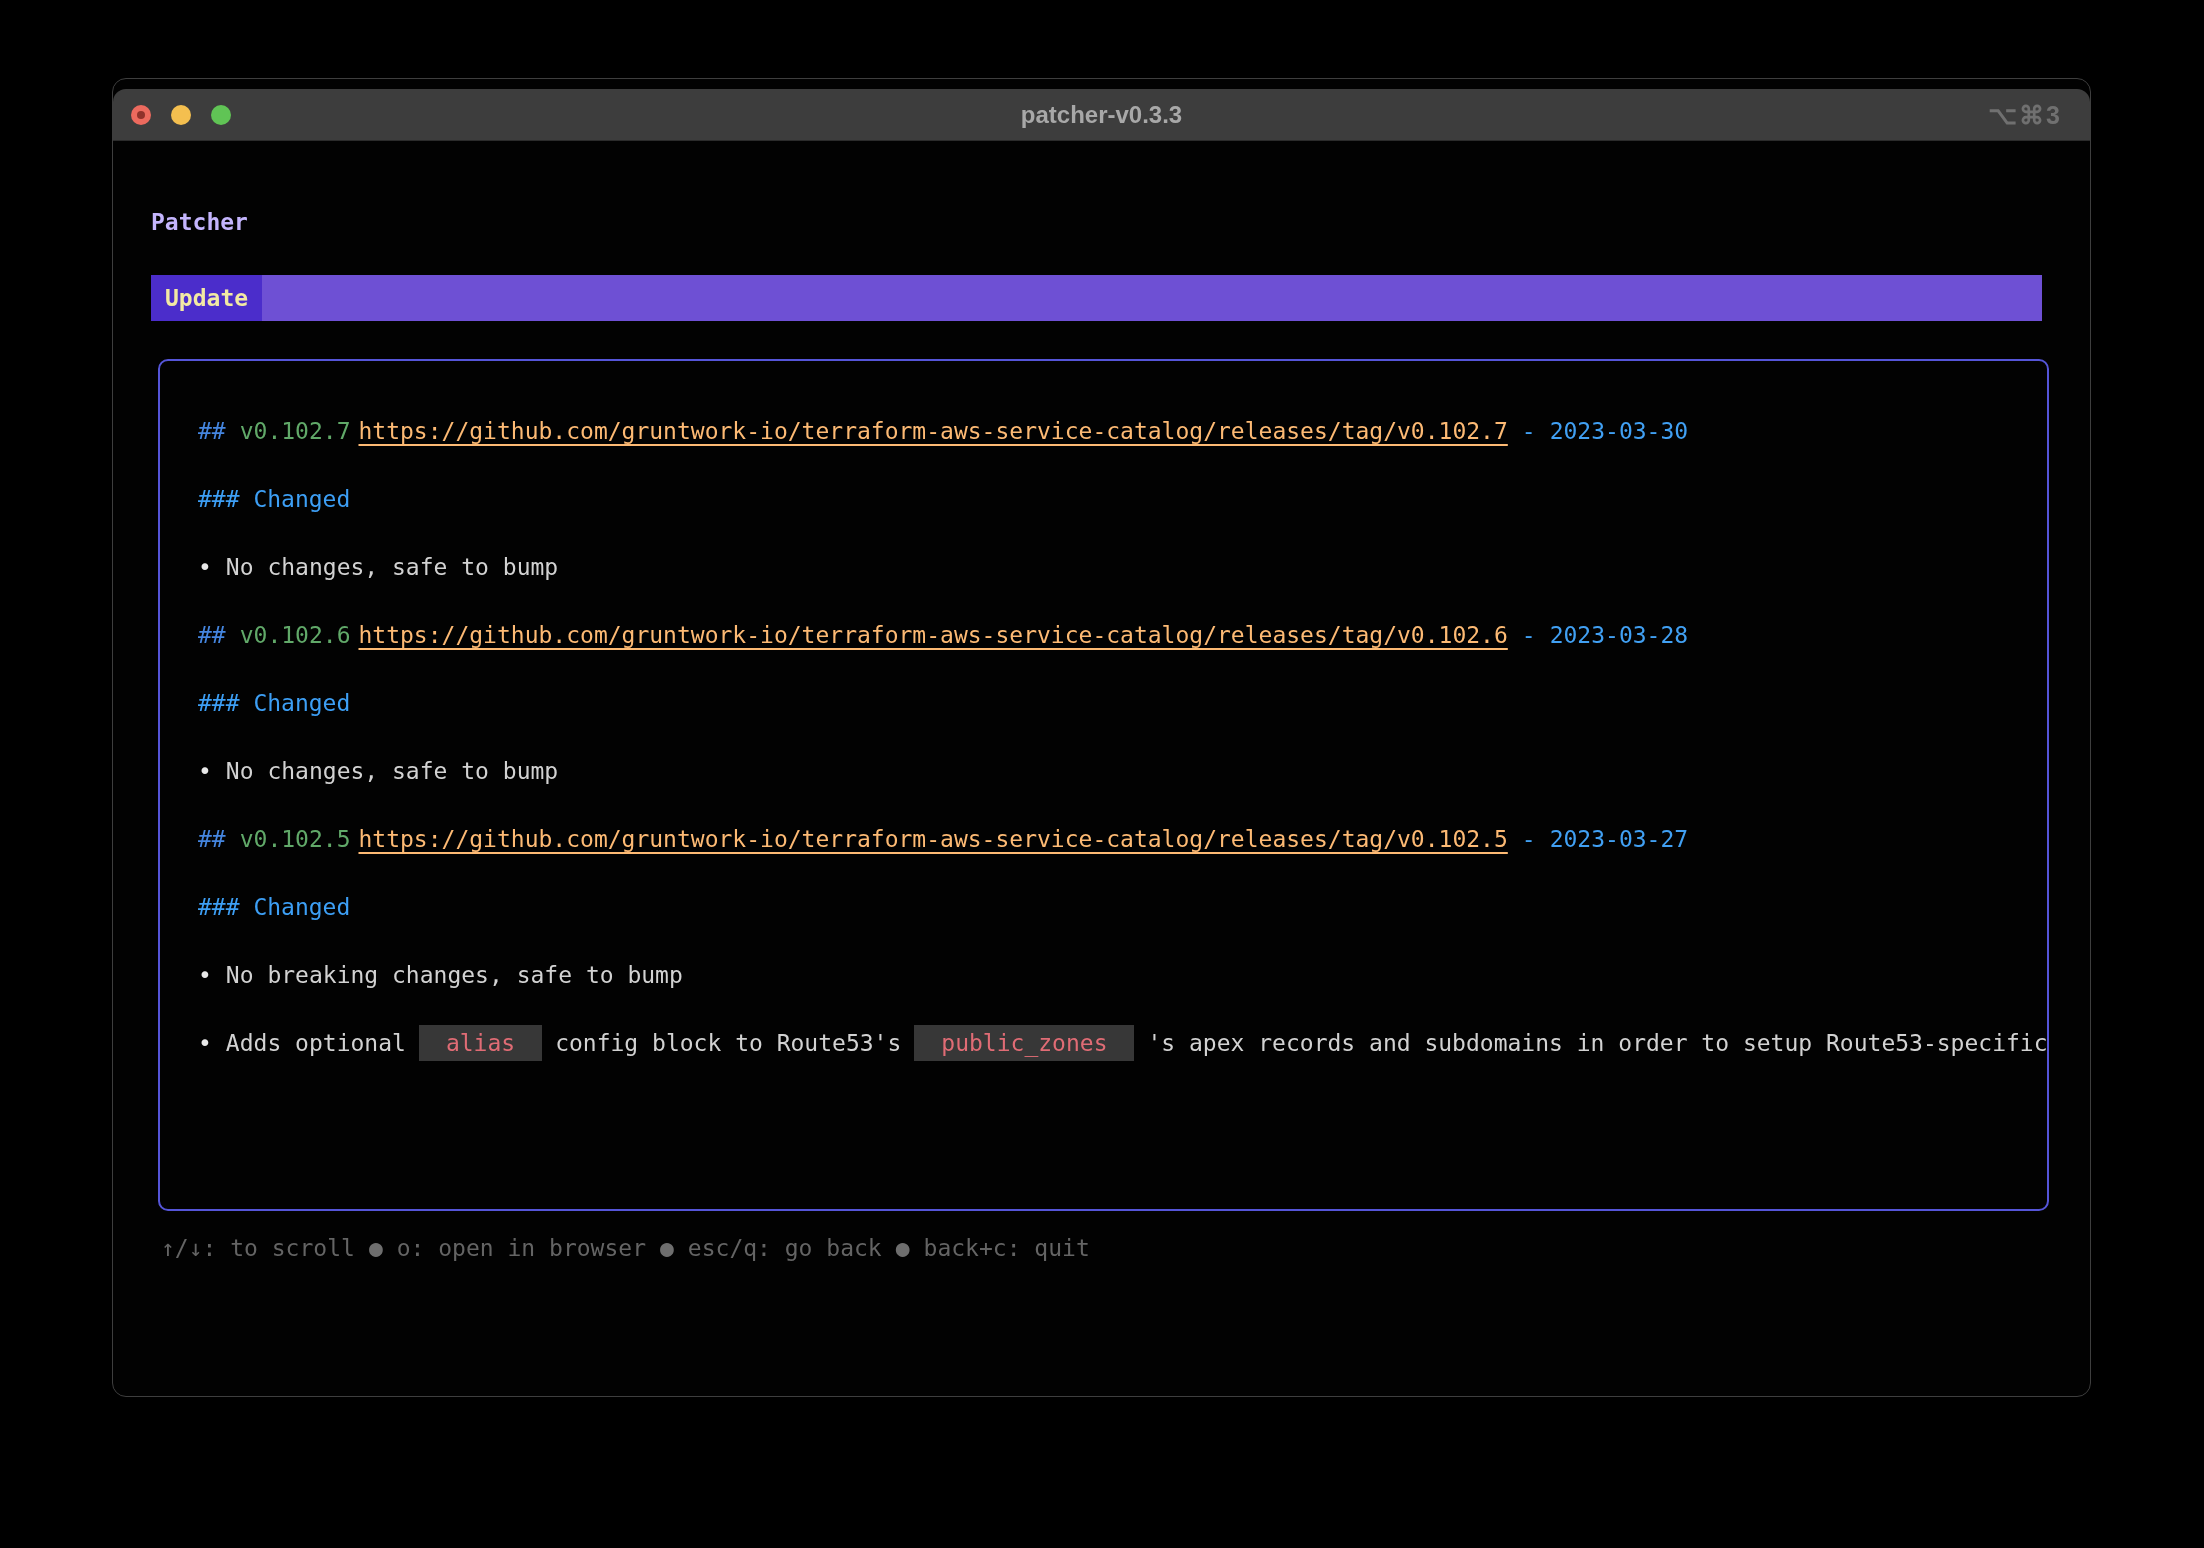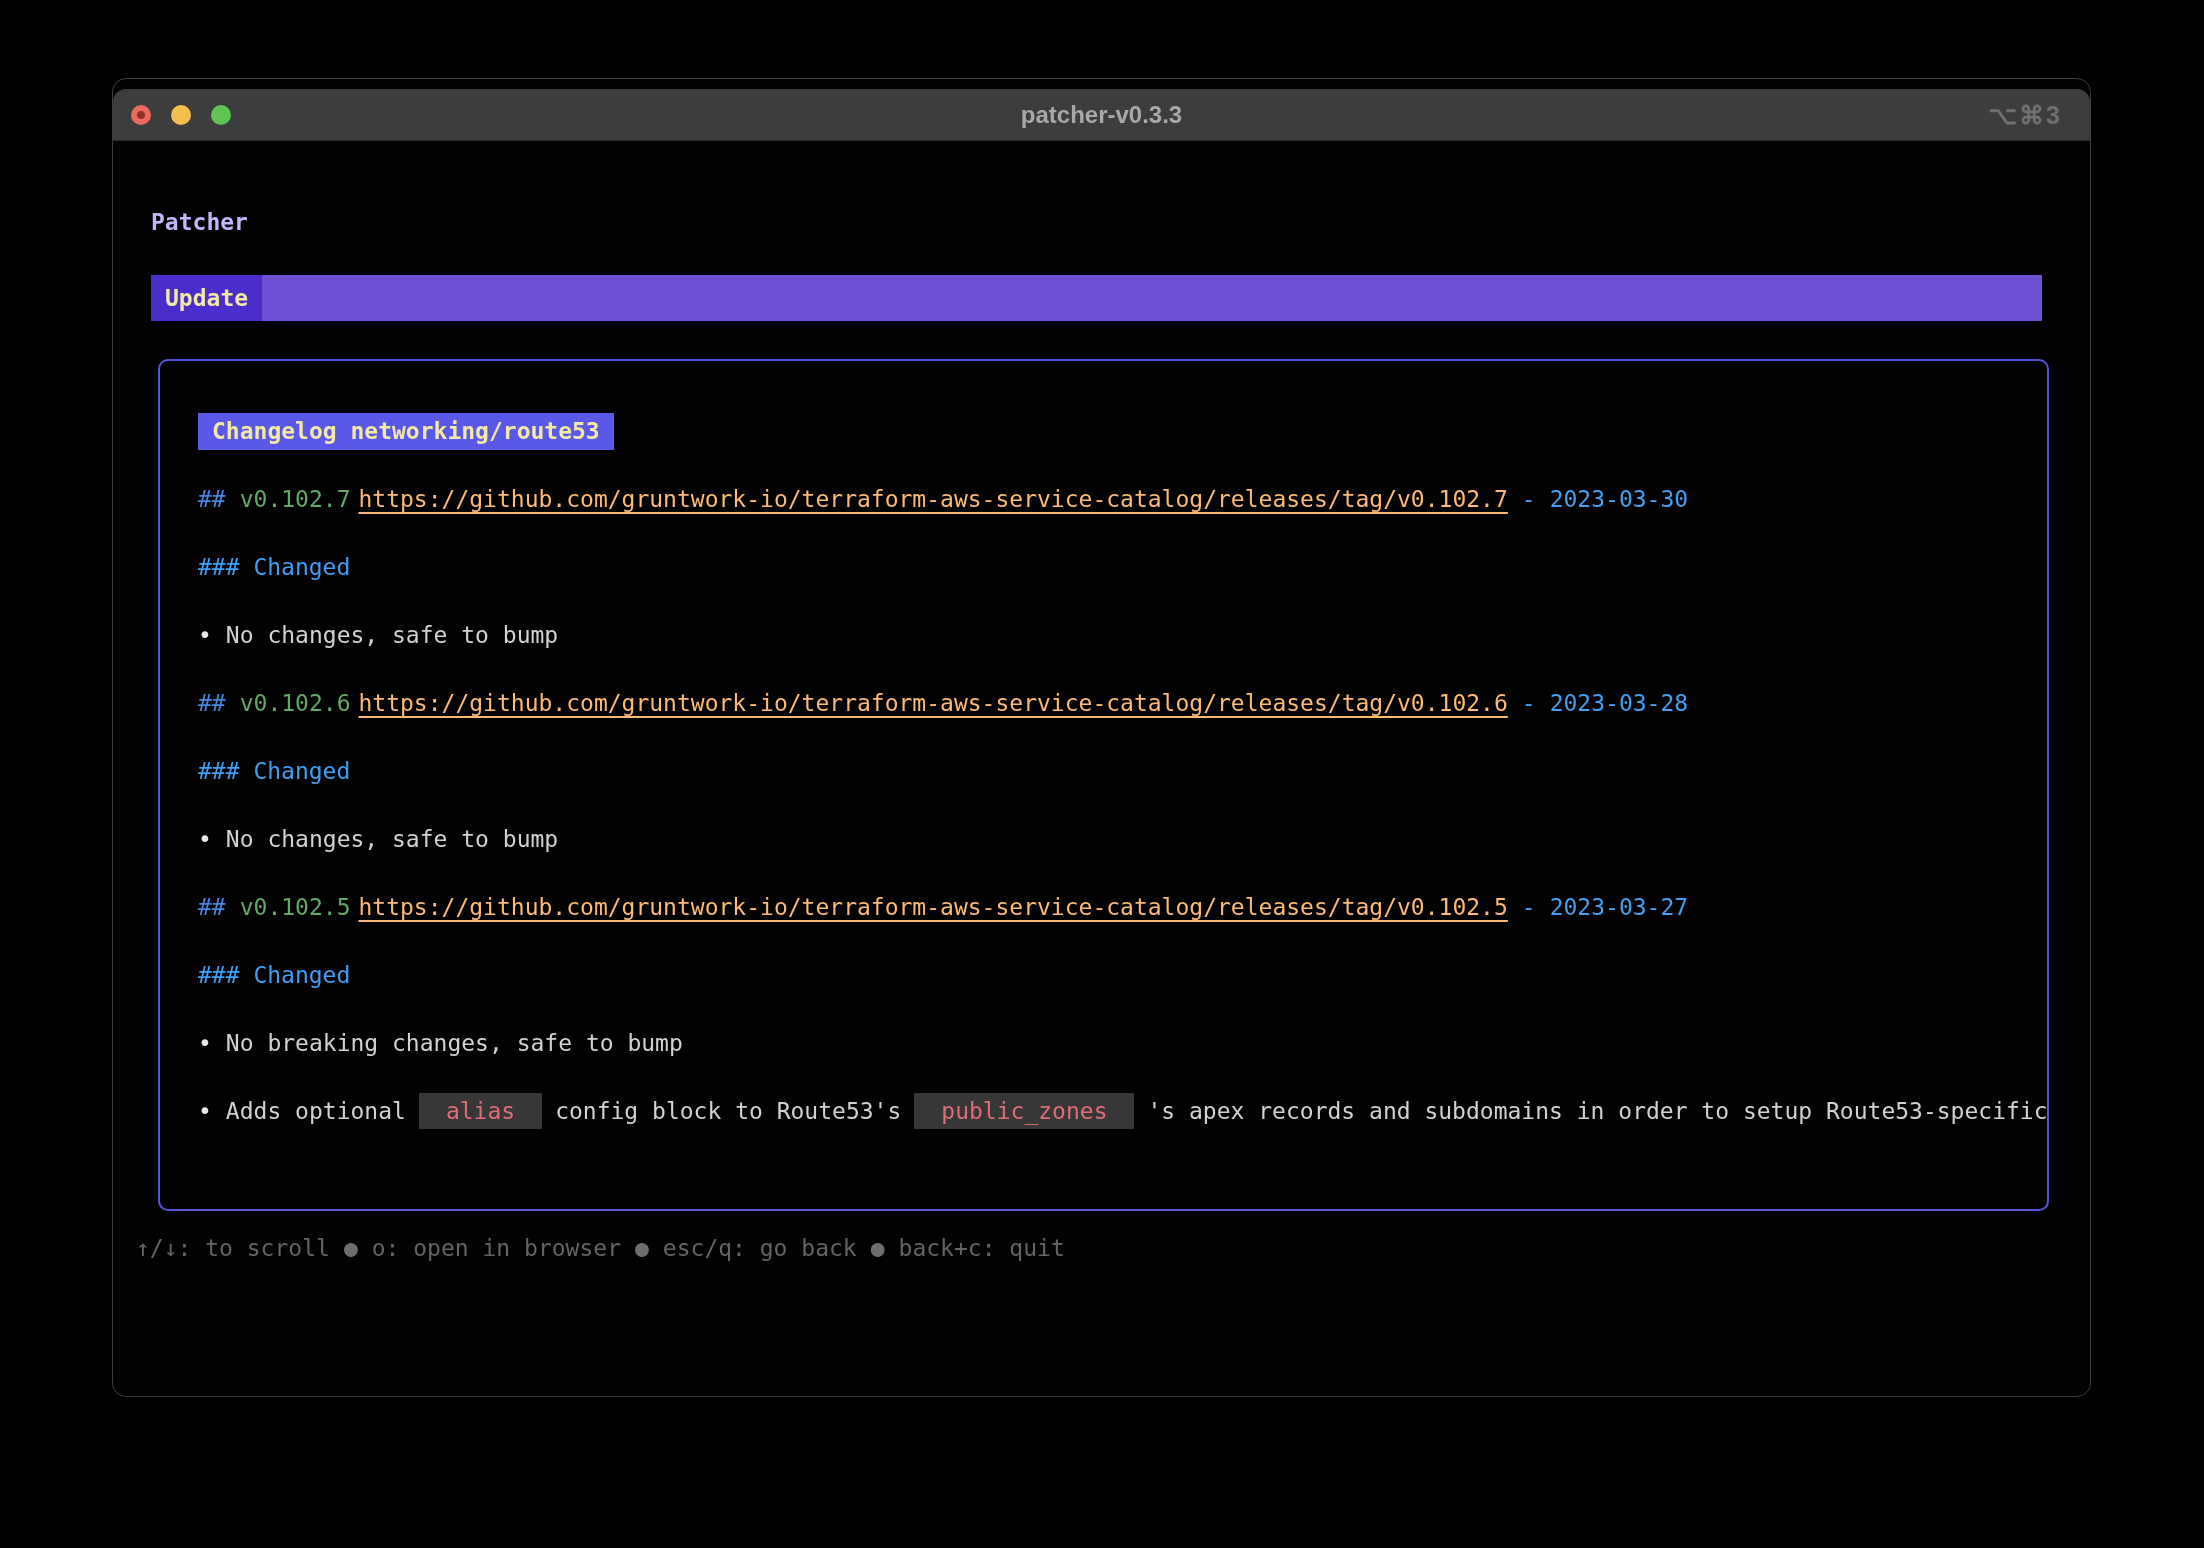--- a/index.html
+++ b/index.html
@@ -75,21 +75,21 @@
   .date { color: #41a0f3; }
   .md-h { color: #3d9ff5; }
   .bullet { color: #e9e9e9; margin-right: 14px; }
   .note { color: #d2d2d2; }
   .code-chip {
     background: #373737; color: #e06c75; height: 36px;
     display: inline-flex; align-items: center; padding: 0 27px; margin: 0 13px;
   }
 
   .help-bar {
-    position: absolute; left: 23px; top: 1155px; height: 28px; line-height: 28px;
+    position: absolute; left: 48px; top: 1155px; height: 28px; line-height: 28px;
     font-size: 23px; color: #646464; white-space: pre; display: flex; align-items: center;
   }
   .help-sep { margin: 0 14px; color: #6e6e6e; }
 </style>
 </head>
 <body>
 
 <div class="canvas">
   <div class="window">
 
@@ -105,23 +105,20 @@
 
     <div class="app-heading">Patcher</div>
 
     <div class="tabbar">
       <div class="tab-active">Update</div>
       <div class="tab-rest"></div>
     </div>
 
     <div class="changelog-box">
 
-      <div class="row">
-        <span class="chip">Changelog networking/route53</span>
-      </div>
 
       <div class="row">
         <span class="hash">##</span><span class="ver">v0.102.7</span><a class="rel-link">https://github.com/gruntwork-io/terraform-aws-service-catalog/releases/tag/v0.102.7</a><span class="date-sep">-</span><span class="date">2023-03-30</span>
       </div>
       <div class="row">
         <span class="md-h">### Changed</span>
       </div>
       <div class="row">
         <span class="bullet">•</span><span class="note">No changes, safe to bump</span>
       </div>

